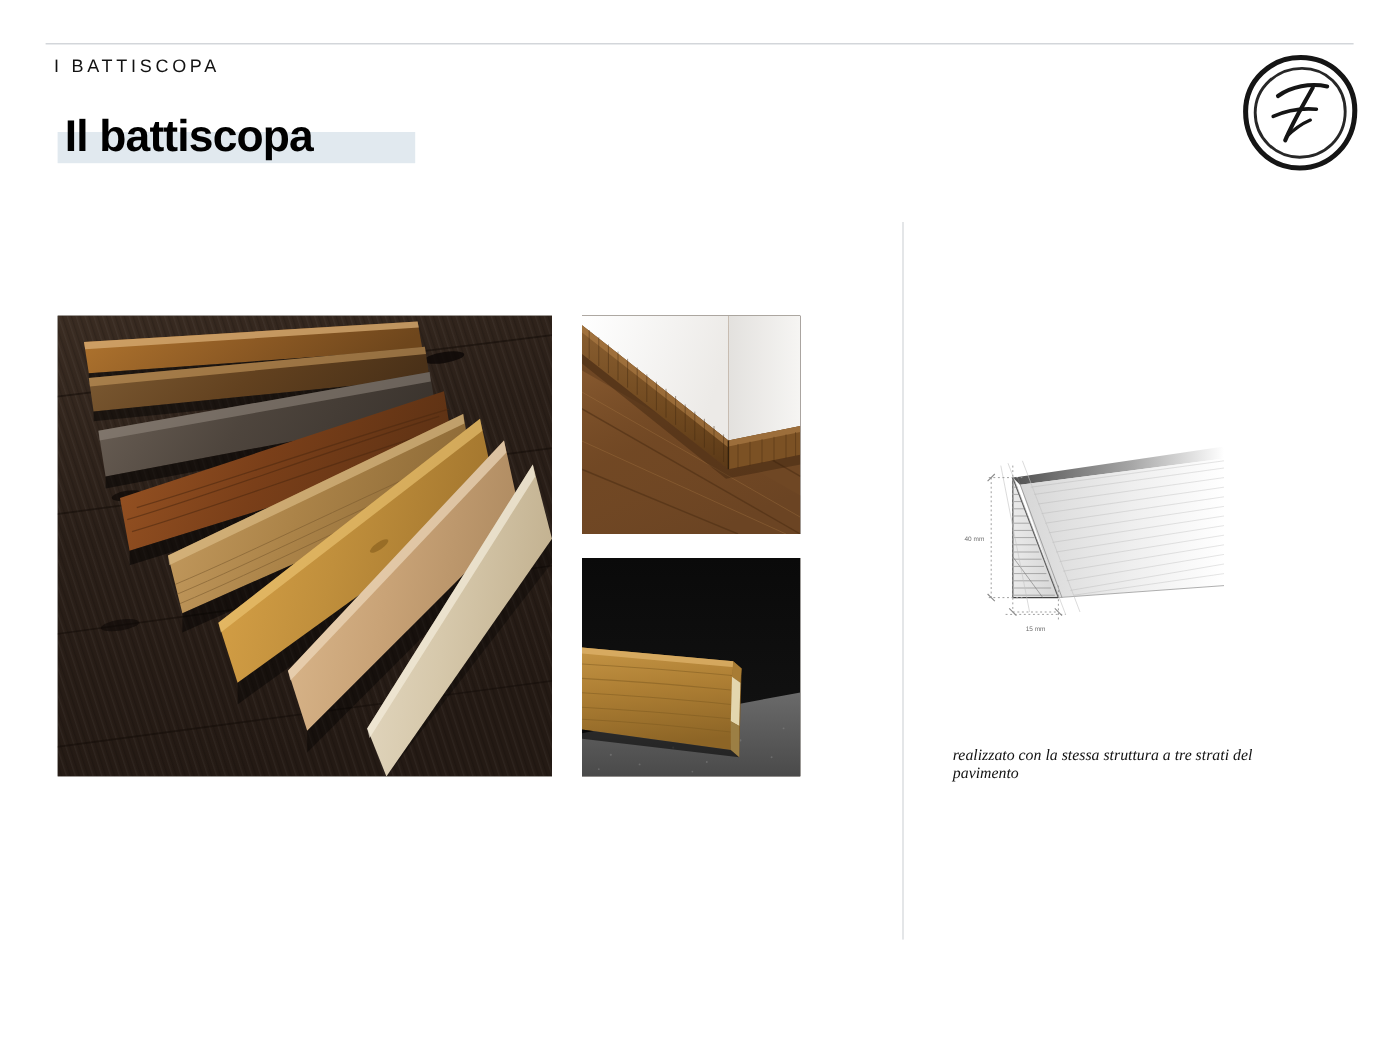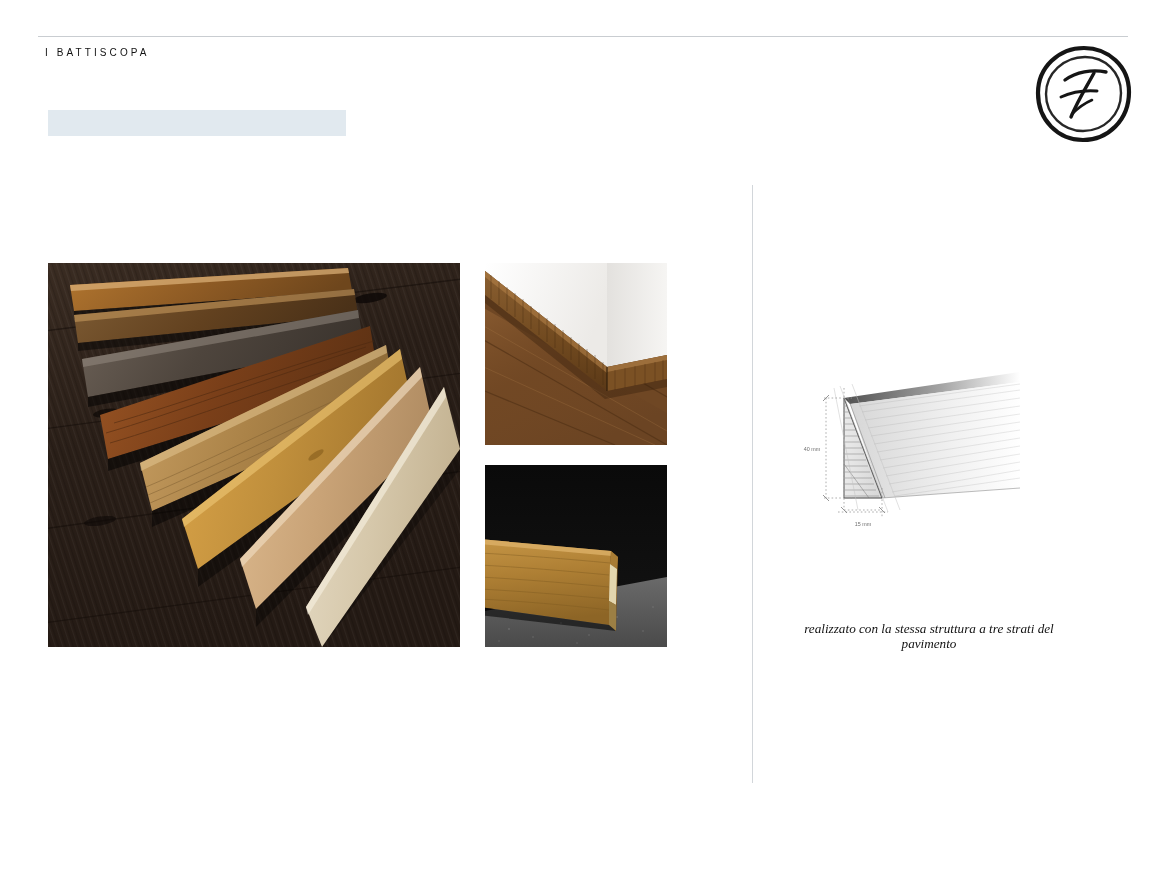--- a/index.html
+++ b/index.html
@@ -24,21 +24,21 @@
     width: 1090px;
     height: 1px;
     background: #c9cdd1;
   }
 
   
   .eyebrow {
     position: absolute;
     left: 45px;
     top: 47px;
-    font-size: 10px;
+    font-size: 15px;
     font-weight: 500;
     letter-spacing: 3.1px;
     color: #121212;
     white-space: nowrap;
   }
 
   
   .title-block {
     position: absolute;
     left: 48px;
@@ -123,21 +123,20 @@
   .caption {
     position: absolute;
     left: 794px;
     top: 622px;
     width: 270px;
     font-family: "Liberation Serif", serif;
     font-style: italic;
     font-size: 13.2px;
     line-height: 14.6px;
     color: #111;
-    text-align: center;
   }
 </style>
 </head>
 <body>
 
 <div class="top-rule"></div>
 
 <div class="eyebrow">I BATTISCOPA</div>
 
 <div class="logo">
@@ -155,20 +154,21 @@
       <path d="M29 55 C40 50 53 48 65 49" stroke-width="3"></path>
 
       <path d="M40 72 C46 66 53 61 60 58" stroke-width="2.6"></path>
     </g>
   </svg>
 </div>
 
 <div class="title-block">
   <div class="title-line l1">
     <span class="hl"></span>
+    <span class="txt">Il battiscopa</span>
   </div>
 </div>
 
 <div class="v-divider"></div>
 
 <div class="photo photo-samples">
   <svg viewBox="0 0 412 384" xmlns="http://www.w3.org/2000/svg">
     <defs>
       <linearGradient id="floorG" x1="0" y1="0" x2="0.35" y2="1">
         <stop offset="0%" stop-color="#3a2c22"></stop>

